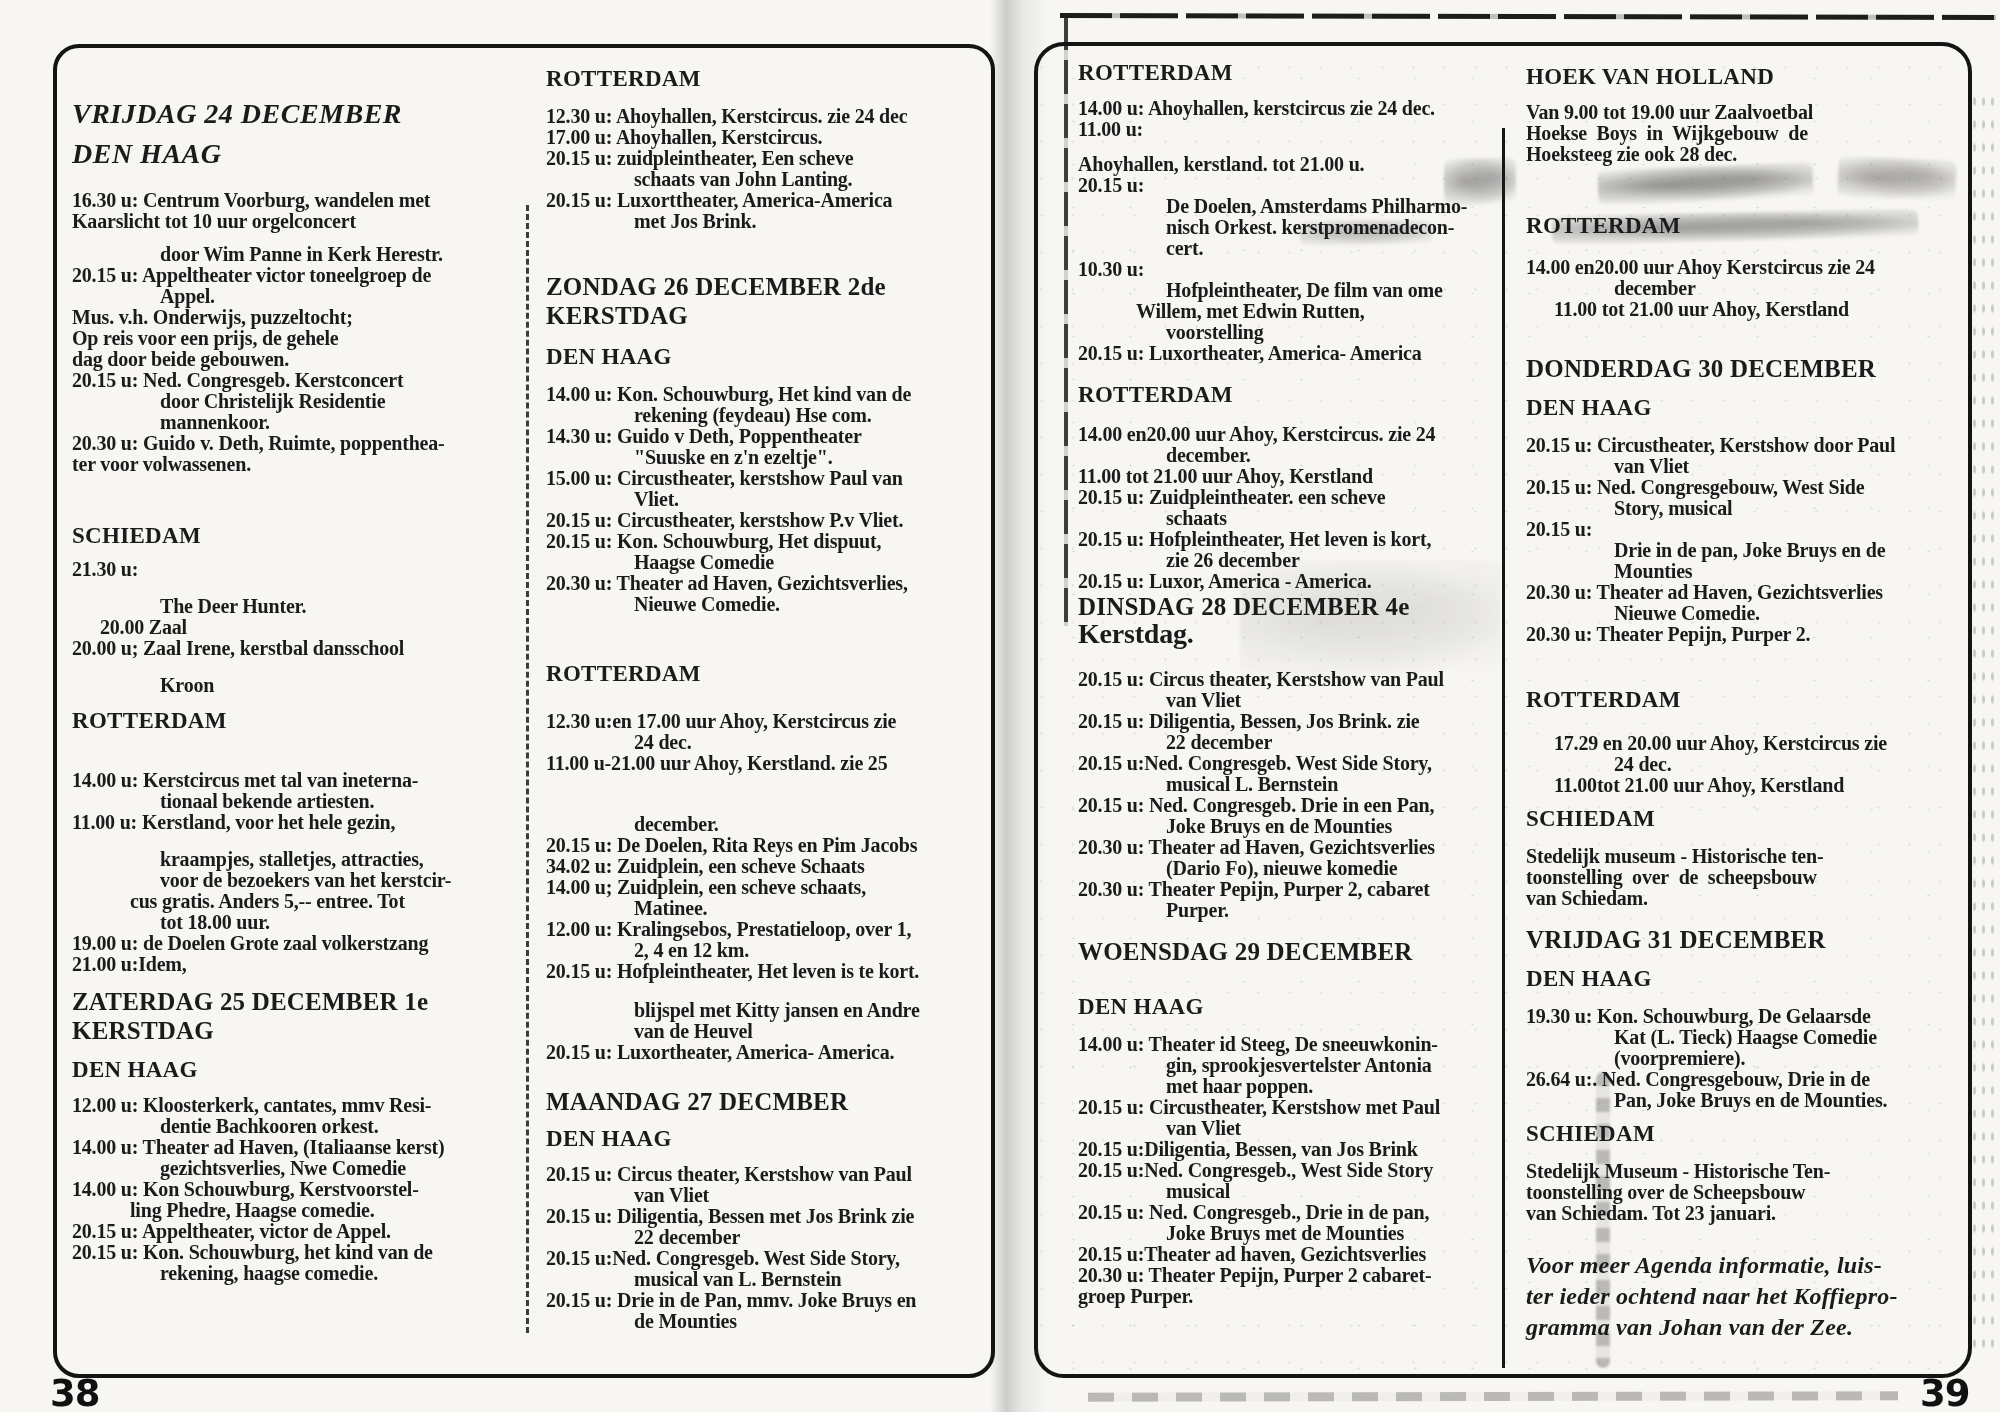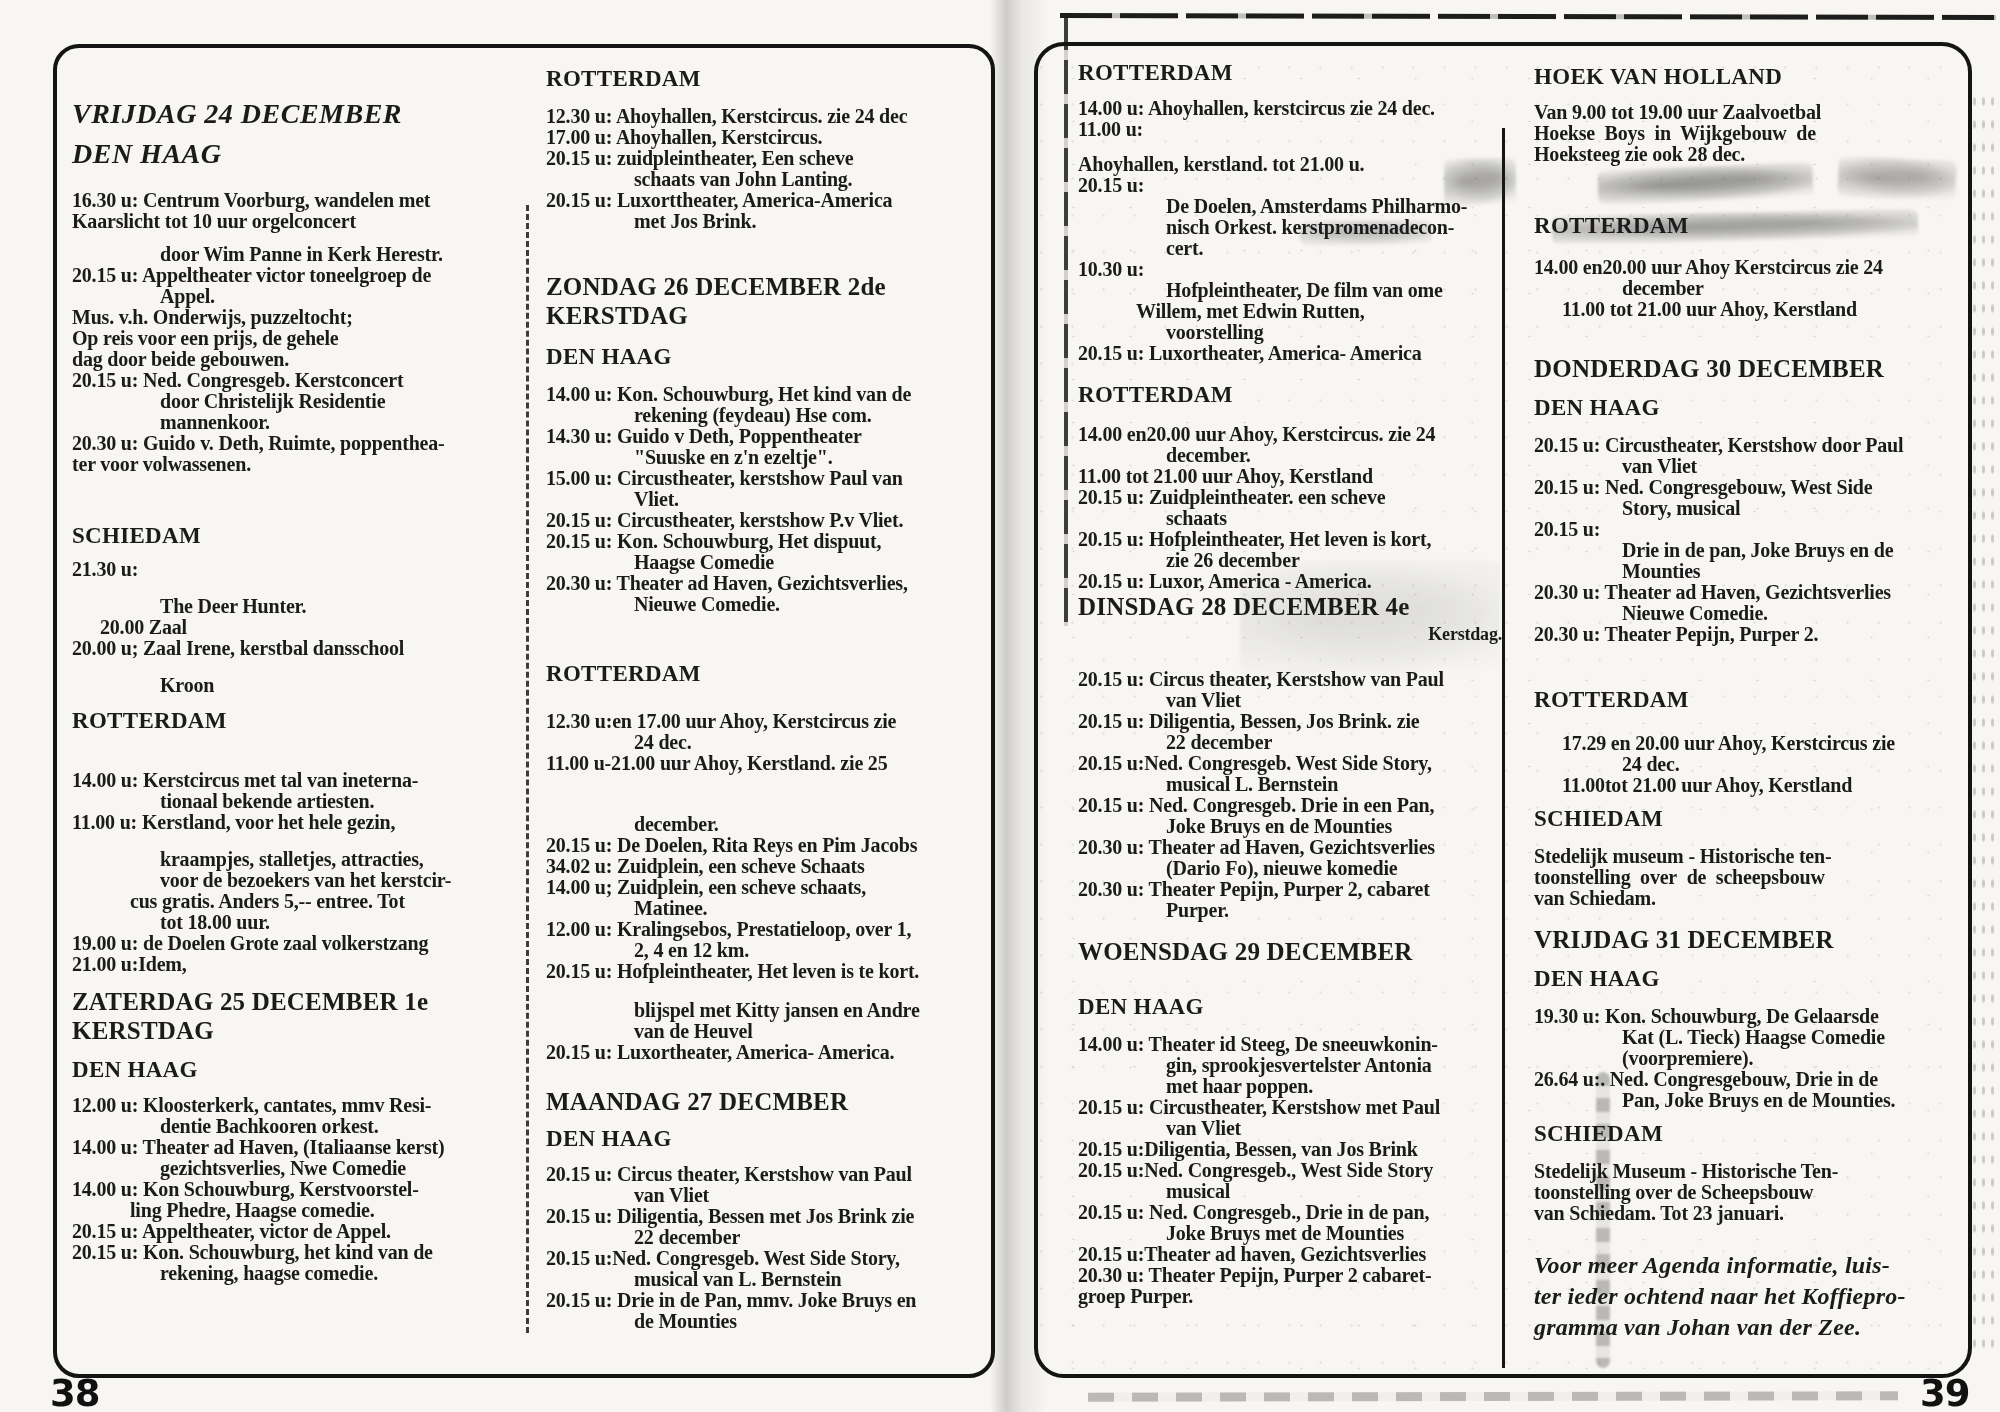--- a/index.html
+++ b/index.html
@@ -24,29 +24,29 @@
     pointer-events:none;
   }
   
   .gutter{position:absolute;left:990px;top:0;width:58px;height:1412px;
     background:linear-gradient(90deg, rgba(0,0,0,0) 0%, rgba(40,40,40,0.20) 28%, rgba(40,40,40,0.07) 55%, rgba(0,0,0,0) 100%);}
   
   .col{position:absolute;}
   .col-l1{left:72px;top:94px;width:462px;}
   .col-l2{left:546px;top:64px;width:448px;}
   .col-r1{left:1078px;top:58px;width:424px;}
-  .col-r2{left:1526px;top:62px;width:440px;margin-left:8px;}
+  .col-r2{left:1526px;top:62px;width:440px;}
   
   .ln{white-space:nowrap;font-weight:bold;font-size:20px;line-height:21px;letter-spacing:-0.2px;}
   .s-i1{padding-left:28px;}
   .s-im{padding-left:58px;}
   .s-i2{padding-left:88px;}
   .s-c{font-size:23px;line-height:30px;letter-spacing:0.3px;}
   .s-d{font-size:25px;line-height:29px;letter-spacing:0.2px;}
-  .s-d2{font-size:18px;line-height:26px;text-align:right;}
+  .s-d2{font-size:28px;line-height:26px;}
   .s-di{font-style:italic;font-size:28px;line-height:40px;letter-spacing:0.5px;}
   .s-n{font-style:italic;font-size:24px;line-height:31px;letter-spacing:0.2px;}
   .gap{width:100%;}
   
   .divider-left{position:absolute;left:526px;top:205px;height:1128px;width:0;
     border-left:3px dashed #1c1c1c;opacity:.85;}
   .divider-right{position:absolute;left:1502px;top:128px;height:1240px;width:3px;background:#161616;}
   
   .pagenum{position:absolute;font-family:"DejaVu Sans", sans-serif;font-weight:bold;
     font-size:37px;letter-spacing:-1px;color:#111;}

